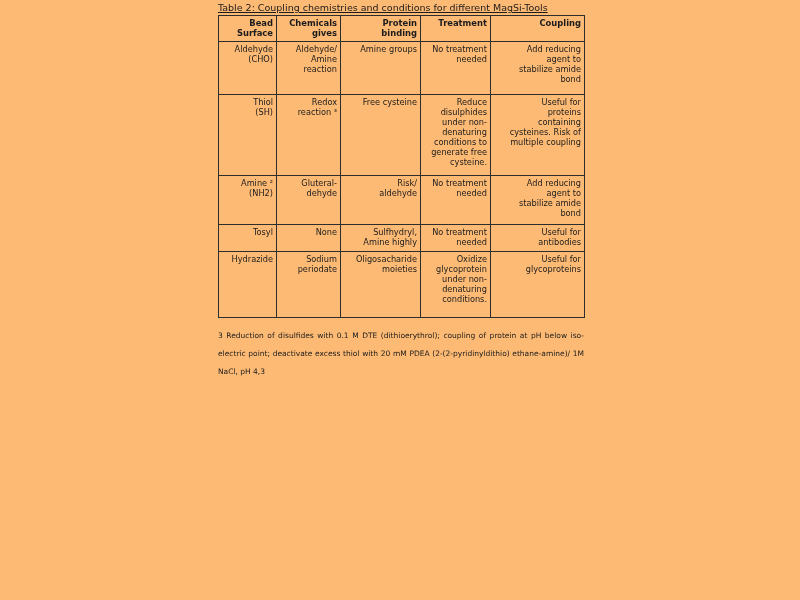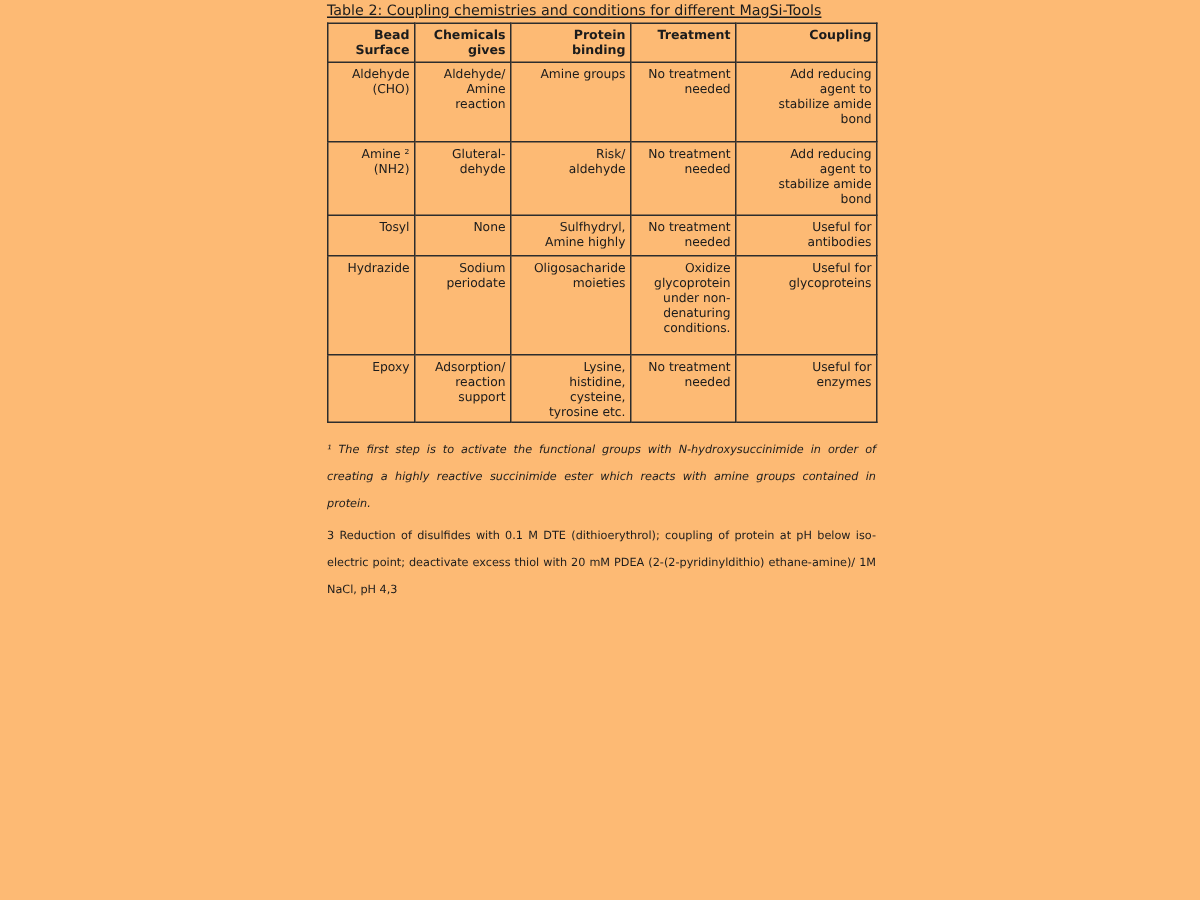--- a/index.html
+++ b/index.html
@@ -104,20 +104,39 @@
 Amine
 reaction</td>
           <td>Amine groups</td>
           <td>No treatment
 needed</td>
           <td>Add reducing
 agent  to
 stabilize amide
 bond</td>
         </tr>
+        <tr class="rh81">
+          <td>Thiol
+(SH)</td>
+          <td>Redox
+reaction ³</td>
+          <td>Free cysteine</td>
+          <td>Reduce
+disulphides
+under non-
+denaturing
+conditions to
+generate free
+cysteine.</td>
+          <td>Useful for
+proteins
+containing
+cysteines. Risk of
+multiple coupling</td>
+        </tr>
         <tr class="rh49">
           <td>Amine ²
 (NH2)</td>
           <td>Gluteral-
 dehyde</td>
           <td>Risk/
 aldehyde</td>
           <td>No treatment
 needed</td>
           <td>Add reducing
@@ -142,36 +161,21 @@
           <td>Oligosacharide
 moieties</td>
           <td>Oxidize
 glycoprotein
 under non-
 denaturing
 conditions.</td>
           <td>Useful for
 glycoproteins</td>
         </tr>
-        <tr class="rh44">
-          <td>Epoxy</td>
-          <td>Adsorption/
-reaction
-support</td>
-          <td>Lysine,
-histidine,
-cysteine,
-tyrosine etc.</td>
-          <td>No treatment
-needed</td>
-          <td>Useful for
-enzymes</td>
-        </tr>
       </tbody>
     </table>
 
     <div class="footnotes">
-      <p class="fn">¹ The first step is to activate the functional groups with N-hydroxysuccinimide in order of  creating a highly reactive succinimide ester which reacts with amine groups contained in protein.</p>
       <p class="fn plain">3 Reduction of disulfides with 0.1 M DTE (dithioerythrol); coupling of protein at pH below iso-electric point; deactivate excess thiol with 20 mM PDEA (2-(2-pyridinyldithio) ethane-amine)/ 1M NaCl, pH 4,3</p>
     </div>
 
   </div>
 </div>
 
 </body></html>

